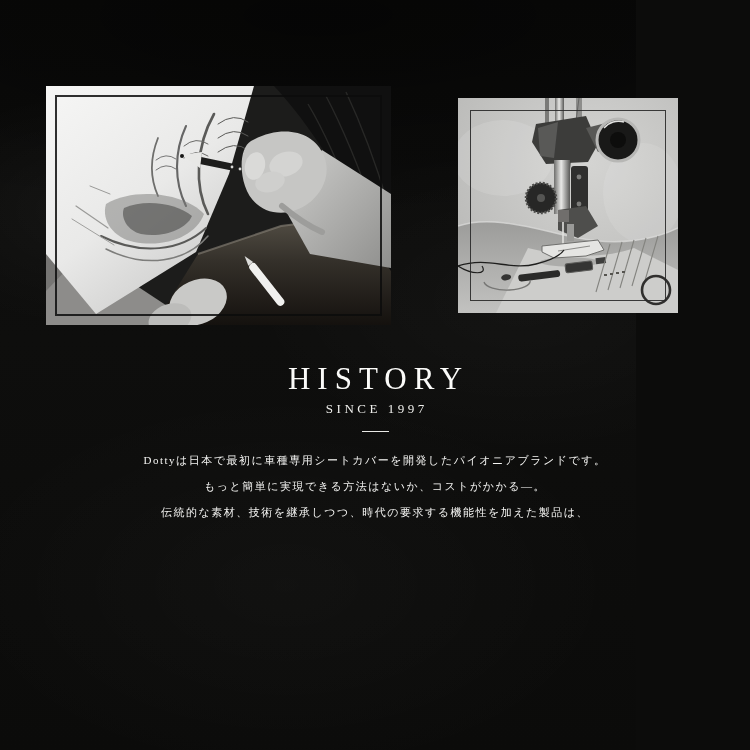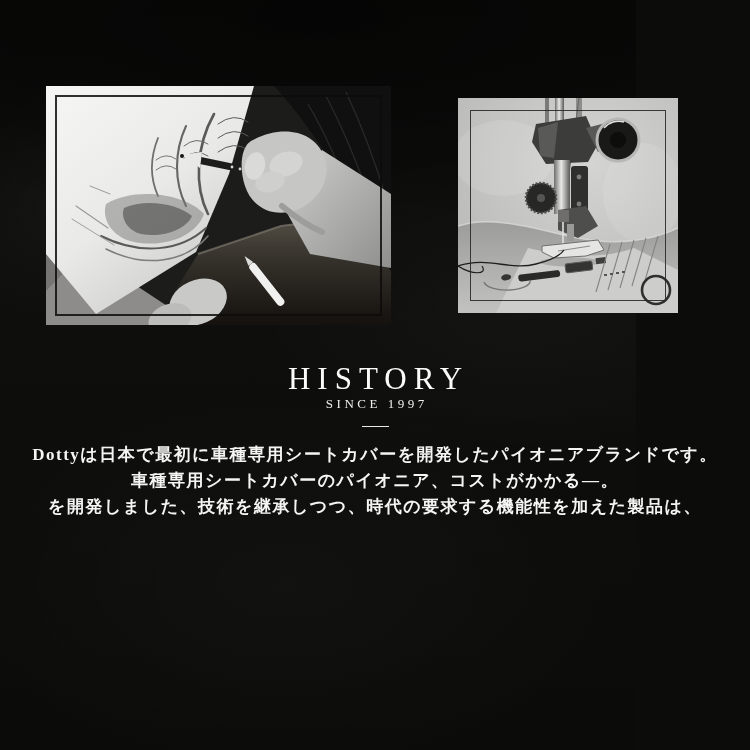--- a/index.html
+++ b/index.html
@@ -33,29 +33,29 @@
   }
   .history{
     position:absolute;top:362px;left:0;width:750px;
     text-align:center;color:#f5f5f3;
   }
   .title{
     margin:0;font-weight:400;font-size:31px;line-height:34px;
     letter-spacing:7px;text-indent:7px;color:#fbfbf9;
   }
   .since{
-    font-size:13px;letter-spacing:3.5px;text-indent:3.5px;
+    margin-top:5px;font-size:13px;letter-spacing:3.5px;text-indent:3.5px;
     color:#efefec;
   }
   .divider{width:27px;height:1px;background:#e9e9e6;margin:14px auto 0;}
   .heading{
     margin:14px 0 0;font-size:20px;font-weight:700;
     letter-spacing:1.5px;text-indent:1.5px;color:#f7f7f5;
   }
-  .body-text{margin-top:15px;font-size:17px;line-height:26px;letter-spacing:1.5px;font-weight:bold;}
+  .body-text{margin-top:15px;font-size:11px;line-height:26px;letter-spacing:1.5px;}
   .body-text p{margin:0;}
 </style>
 </head>
 <body>
 
 <div class="page">
 
   <figure class="photo photo-left">
     <svg viewBox="0 0 345 239" preserveAspectRatio="none">
       <defs>
@@ -227,18 +227,18 @@
     </svg>
     <span class="inner-frame inner-frame-right"></span>
   </figure>
 
   <section class="history">
     <h1 class="title">HISTORY</h1>
     <div class="since">SINCE 1997</div>
     <div class="divider"></div>
     <div class="body-text">
       <p>Dottyは日本で最初に車種専用シートカバーを開発したパイオニアブランドです。</p>
-      <p>車種専用シートカバーのパイオニア、コストがかかる―。</p>
-      <p>を開発しました、技術を継承しつつ、時代の要求する機能性を加えた製品は、</p>
+      <p>もっと簡単に実現できる方法はないか、コストがかかる―。</p>
+      <p>伝統的な素材、技術を継承しつつ、時代の要求する機能性を加えた製品は、</p>
     </div>
   </section>
 
 </div>
 
 </body></html>

